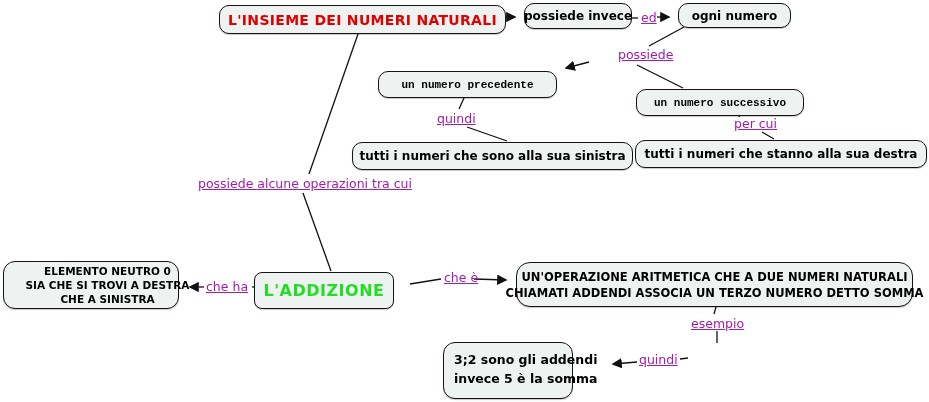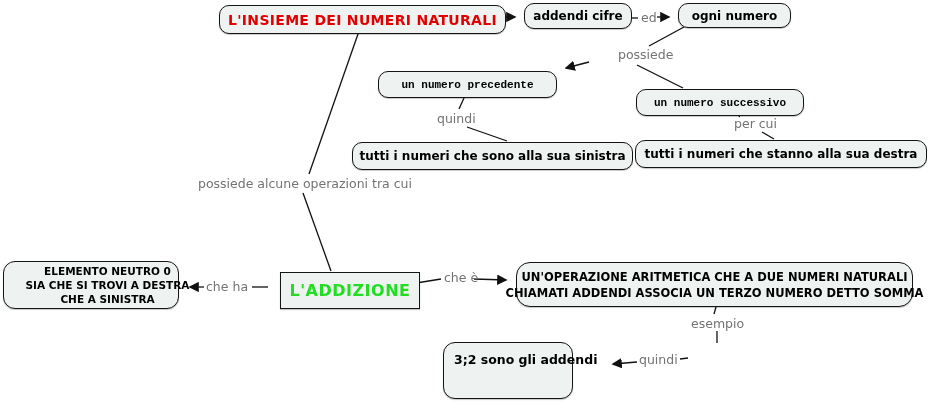--- a/index.html
+++ b/index.html
@@ -11,22 +11,22 @@
   .node{
     position:absolute;box-sizing:border-box;z-index:1;
     background:var(--node-fill,#eef3f2);border:1.5px solid var(--node-border,#111);
     border-radius:10px;display:flex;align-items:center;justify-content:center;
     font-weight:bold;font-size:12px;color:#000;white-space:nowrap;
     box-shadow:0 1px 1px rgba(0,0,0,0.22);
     text-align:center;
   }
   .node.multi{flex-direction:column;}
   .label{
-    position:absolute;z-index:2;font-size:12.5px;color:#737373;
-    white-space:nowrap;font-weight:normal;background:transparent;
+    position:absolute;z-index:2;font-size:12.5px;color:#a21caf;
+    white-space:nowrap;font-weight:normal;background:transparent;text-decoration:underline;
   }
   .t-title{font-size:14px;color:var(--title-color,#e00000);letter-spacing:.3px;}
   .t-green{font-size:16px;color:var(--addizione-color,#22dd22);letter-spacing:.5px;}
   .t-small{font-size:10.5px;line-height:14px;}
   .t-op{font-size:11.5px;line-height:16px;}
   .t-addendi{font-size:12.5px;line-height:19px;align-items:flex-start;justify-content:flex-start;padding:7px 0 0 10px;text-align:left;}
   .t-sum{font-size:13px;}
   .t-mid{font-size:11px;font-family:Liberation Mono, monospace;}
   line,path.conn{stroke:#111;stroke-width:1.3;fill:none;}
 </style>
@@ -78,48 +78,49 @@
 
     <line x1="717" y1="331" x2="717" y2="343"></line>
 
     <line x1="688" y1="358" x2="680" y2="359"></line>
 
     <line x1="637" y1="362" x2="613" y2="364" marker-end="url(#arr)"></line>
   </svg>
 
   <div class="node t-title" style="left:219px;top:5px;width:287px;height:29px;">L'INSIEME DEI NUMERI NATURALI</div>
 
-  <div class="node" style="left:524px;top:3px;width:108px;height:26px;">addendi cifre</div>
+  <div class="node" style="left:524px;top:3px;width:108px;height:26px;">possiede invece</div>
 
   <div class="node" style="left:678px;top:3px;width:113px;height:25px;">ogni numero</div>
 
   <div class="node t-mid" style="left:378px;top:71px;width:179px;height:27px;">un numero precedente</div>
 
   <div class="node t-mid" style="left:636px;top:89px;width:168px;height:27px;">un numero successivo</div>
 
   <div class="node" style="left:352px;top:142px;width:281px;height:28px;">tutti i numeri che sono alla sua sinistra</div>
 
   <div class="node" style="left:635px;top:140px;width:292px;height:28px;">tutti i numeri che stanno alla sua destra</div>
 
   <div class="node multi t-small" style="left:3px;top:261px;width:176px;height:48px;border-radius:12px;padding-left:33px;">
     <div>ELEMENTO NEUTRO 0</div>
     <div>SIA CHE SI TROVI A DESTRA</div>
     <div>CHE A SINISTRA</div>
   </div>
 
-  <div class="node t-green" style="left:280px;top:272px;width:140px;height:37px;border-radius:0;">L'ADDIZIONE</div>
+  <div class="node t-green" style="left:254px;top:272px;width:140px;height:37px;border-radius:8px;">L'ADDIZIONE</div>
 
   <div class="node multi t-op" style="left:516px;top:262px;width:397px;height:45px;border-radius:14px;">
     <div>UN'OPERAZIONE ARITMETICA CHE A DUE NUMERI NATURALI</div>
     <div>CHIAMATI ADDENDI ASSOCIA UN TERZO NUMERO DETTO SOMMA</div>
   </div>
 
 
   <div class="node multi t-addendi" style="left:443px;top:342px;width:130px;height:57px;border-radius:12px;">
     <div>3;2 sono gli addendi</div>
+    <div>invece 5 è la somma</div>
   </div>
 
   <div class="label" style="left:641px;top:10px;">ed</div>
 
   <div class="label" style="left:590px;top:47px;margin-left:28px;">possiede</div>
 
   <div class="label" style="left:437px;top:111px;">quindi</div>
 
   <div class="label" style="left:734px;top:116px;">per cui</div>
 

